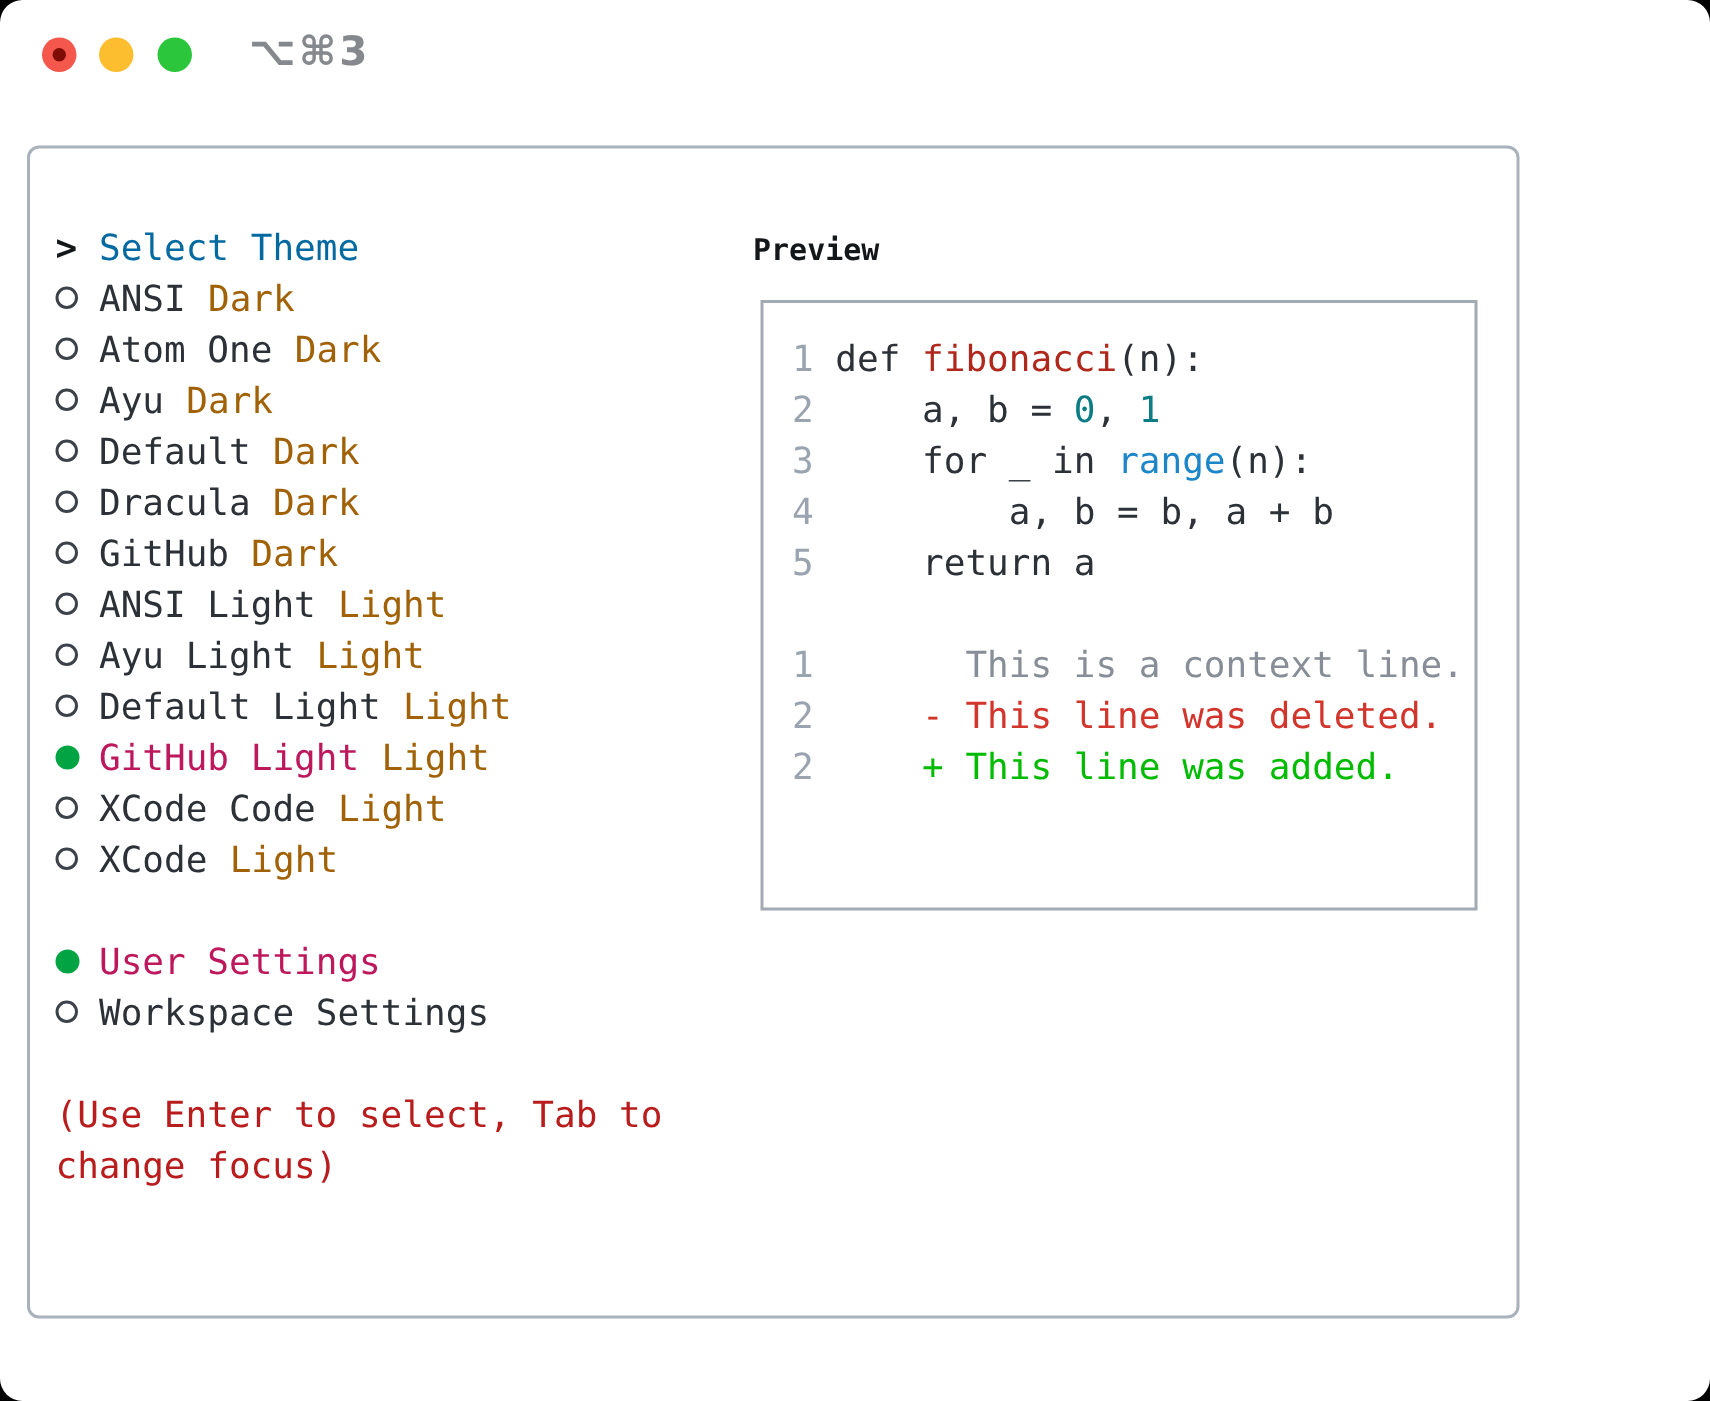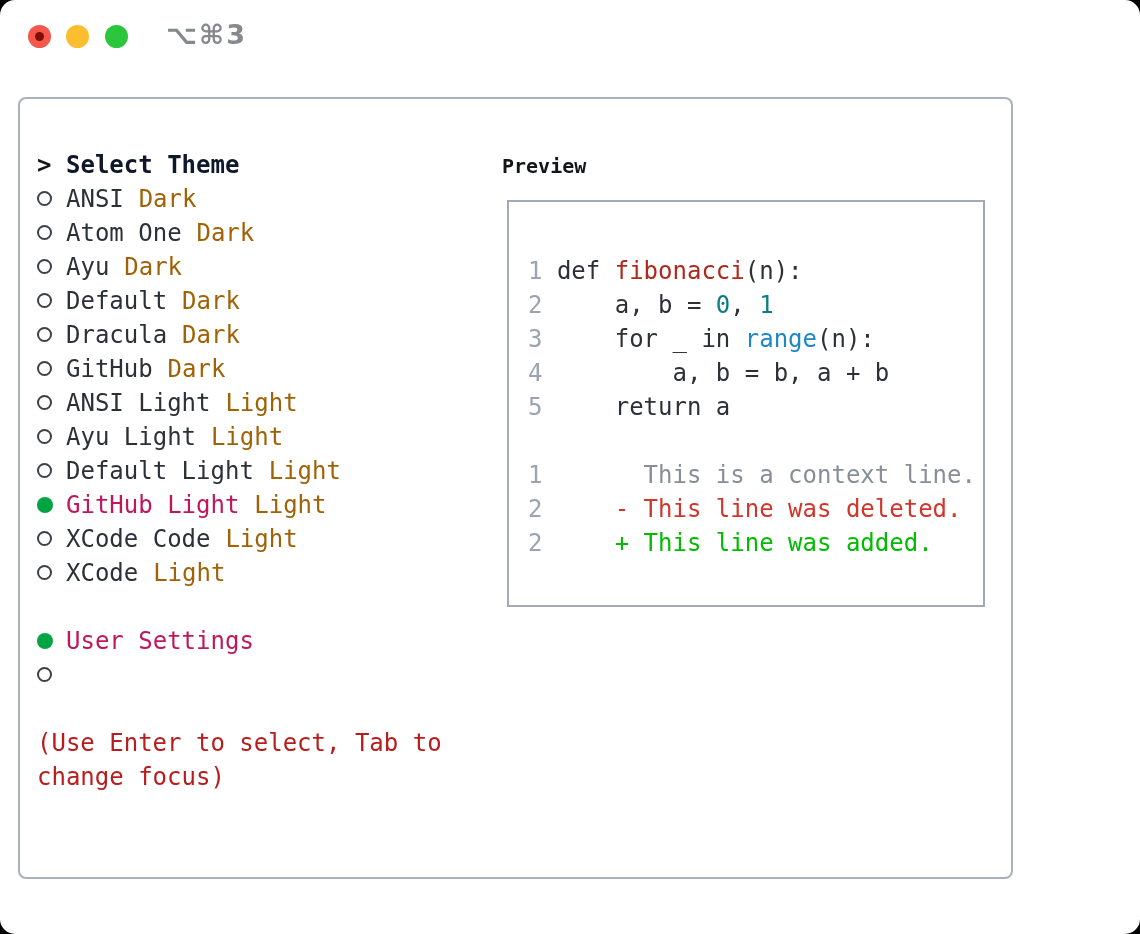--- a/index.html
+++ b/index.html
@@ -34,36 +34,36 @@
   .gut { flex:none; width:29px; height:34px; position:relative; }
   .cursor { position:absolute; left:0; top:0; line-height:34px; font-weight:bold; color:#14171a; }
   .ring {
     position:absolute; left:0; top:9px; width:11px; height:11px;
     border:2.5px solid #3c4249; border-radius:50%;
   }
   .dot {
     position:absolute; left:0; top:9px; width:16px; height:16px;
     border-radius:50%; background:#00a443;
   }
-  .hdr { font-weight:bold; color:#0f172a;text-align:right; }
+  .hdr { font-weight:normal; color:#0369a1;text-align:right; }
   .variant { color:#a16207; margin-left:.62em;text-align:center; }
   .row.selected .name { color:#be185d; }
   .spacer { height:34px; }
   .help { font-size:24px; line-height:34px; color:#b91c1c; white-space:pre-line; }
   
   .preview-title {
     position:absolute; left:482px; top:50px; height:34px; line-height:34px;
     font-size:20px; font-weight:bold; color:#14171a;
   }
   .preview-box {
     position:absolute; left:487px; top:101px; width:478px; height:407px;
     border:2px solid #a2aab4; box-sizing:border-box; overflow:hidden;
   }
   .preview-box pre {
-    margin:0; padding:52px 0 0 19px;
+    margin:0; padding:20px 0 0 19px;
     font-family:"DejaVu Sans Mono", monospace;
     font-size:24px; line-height:34px; white-space:pre;
   }
   .ln   { color:#9aa4b0; }
   .code { color:#2c3138; }
   .func { color:#b0281c; }
   .lit  { color:#0c7c85; }
   .call { color:#1c86c8; }
   .ctx  { color:#878e97; }
   .del  { color:#d1352b; }
@@ -181,20 +181,21 @@
           <div class="row selected">
             <span class="gut">
               <span class="dot"></span>
             </span>
             <span class="name">User Settings</span>
           </div>
           <div class="row">
             <span class="gut">
               <span class="ring"></span>
             </span>
+            <span class="name">Workspace Settings</span>
           </div>
         </div>
 
       <div class="spacer"></div>
       <div class="help">(Use Enter to select, Tab to
 change focus)</div>
     </div>
 
     <div class="preview-title">Preview</div>
     <div class="preview-box">

